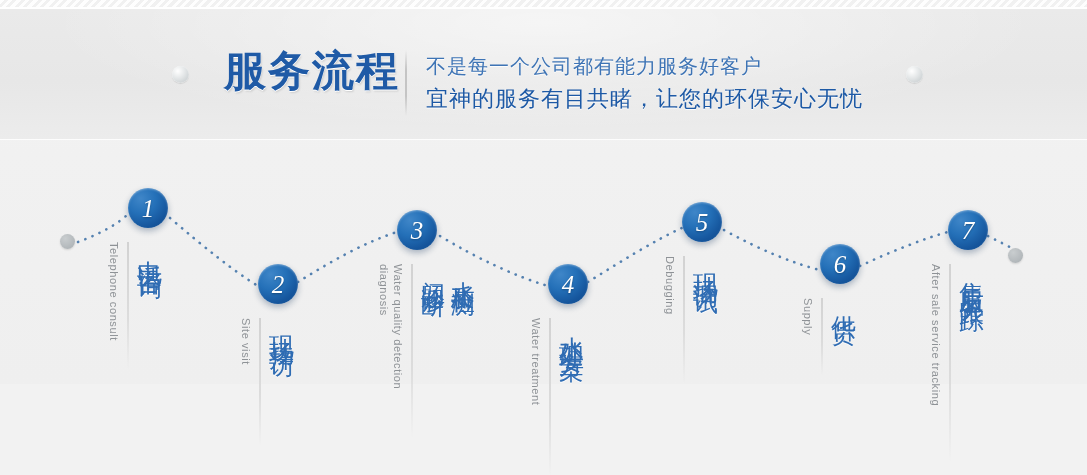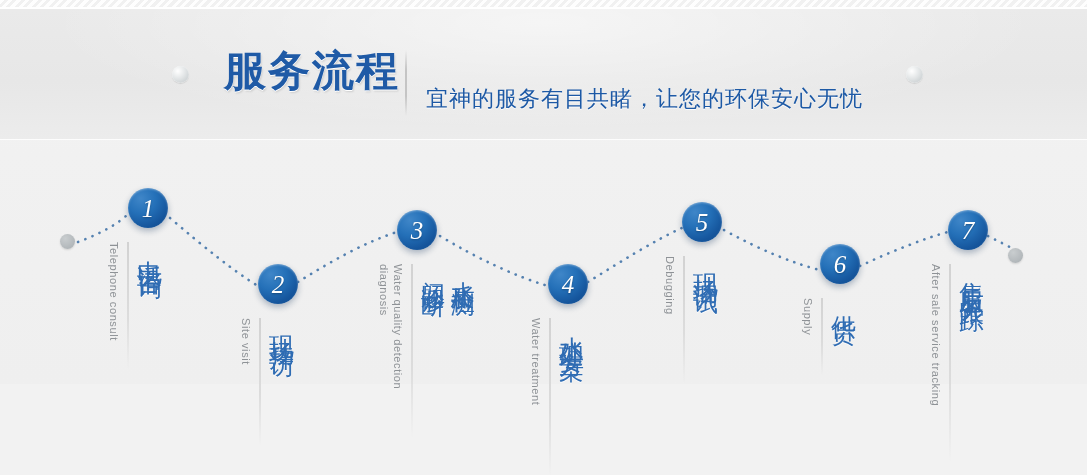--- a/index.html
+++ b/index.html
@@ -123,20 +123,21 @@
   <div class="top-rule"></div>
 
   <div class="header-band"></div>
   <div class="band-sheen"></div>
 
   <div class="rivet left"></div>
   <div class="rivet right"></div>
 
   <div class="title">服务流程</div>
   <div class="hdr-divider"></div>
+  <div class="sub1">不是每一个公司都有能力服务好客户</div>
   <div class="sub2">宜神的服务有目共睹，让您的环保安心无忧</div>
 
   <div class="flow">
 
     <svg class="flow-svg" viewBox="0 0 1087 335">
       <g fill="none" stroke="#3a6ea5" stroke-width="2.6" stroke-linecap="round" stroke-dasharray="0.2 7.5" opacity="0.85">
         <path d="M 78 102 C 105 92 120 82 128 74"></path>
         <path d="M 170 78 C 205 108 235 132 258 146"></path>
         <path d="M 298 142 C 330 122 365 102 397 92"></path>
         <path d="M 440 96 C 480 120 515 136 548 146"></path>

